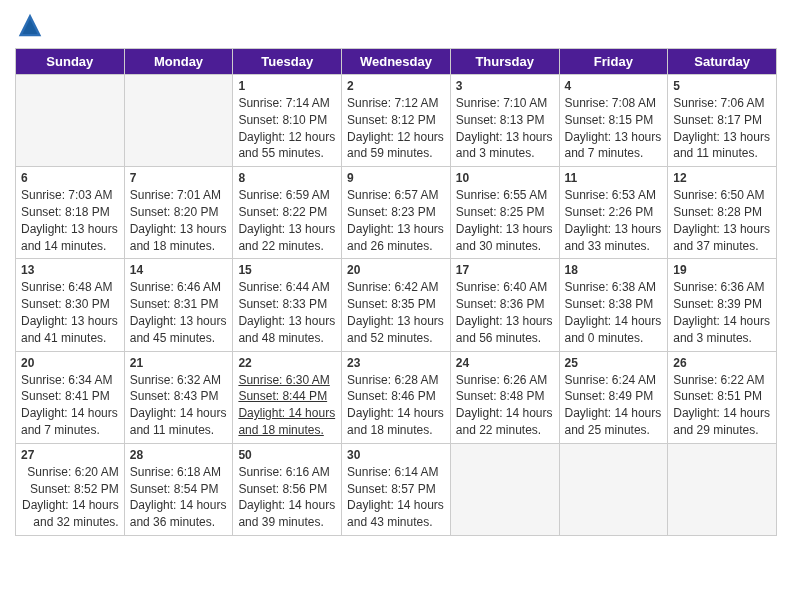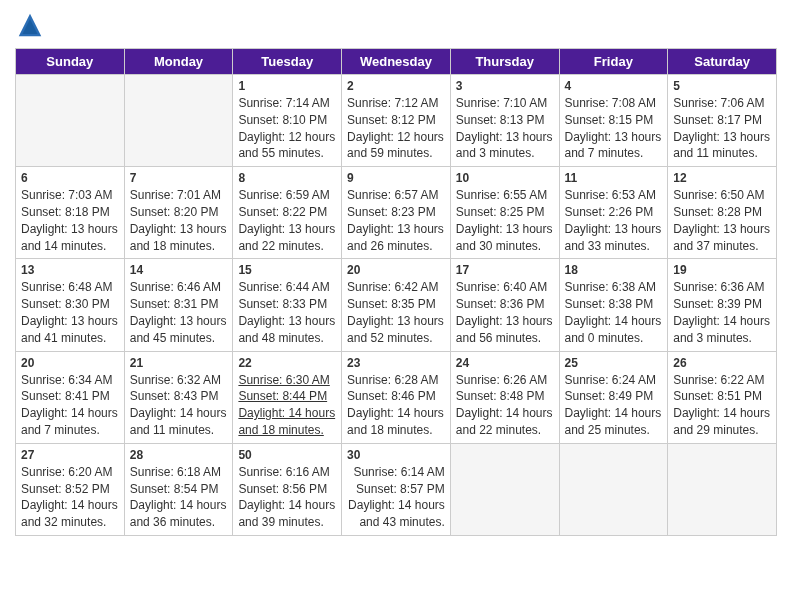--- a/index.html
+++ b/index.html
@@ -317,42 +317,42 @@
             <span class="day-number">26</span>
             <div class="day-info" style="white-space: pre-line;">Sunrise: 6:22 AM
 Sunset: 8:51 PM
 Daylight: 14 hours
 and 29 minutes.</div>
           </td>
         </tr>
         <tr>
           <td>
             <span class="day-number">27</span>
-            <div class="day-info" style="white-space: pre-line;">Sunrise: 6:20 AM
+            <div class="day-info" style="white-space: pre-line; text-align: right;">Sunrise: 6:20 AM
 Sunset: 8:52 PM
 Daylight: 14 hours
 and 32 minutes.</div>
           </td>
           <td>
             <span class="day-number">28</span>
             <div class="day-info" style="white-space: pre-line;">Sunrise: 6:18 AM
 Sunset: 8:54 PM
 Daylight: 14 hours
 and 36 minutes.</div>
           </td>
           <td>
             <span class="day-number">50</span>
             <div class="day-info" style="white-space: pre-line;">Sunrise: 6:16 AM
 Sunset: 8:56 PM
 Daylight: 14 hours
 and 39 minutes.</div>
           </td>
           <td>
             <span class="day-number">30</span>
-            <div class="day-info" style="white-space: pre-line; text-align: right;">Sunrise: 6:14 AM
+            <div class="day-info" style="white-space: pre-line;">Sunrise: 6:14 AM
 Sunset: 8:57 PM
 Daylight: 14 hours
 and 43 minutes.</div>
           </td>
           <td class="empty"></td>
           <td class="empty"></td>
           <td class="empty"></td>
         </tr>
       </tbody>
   </table>

